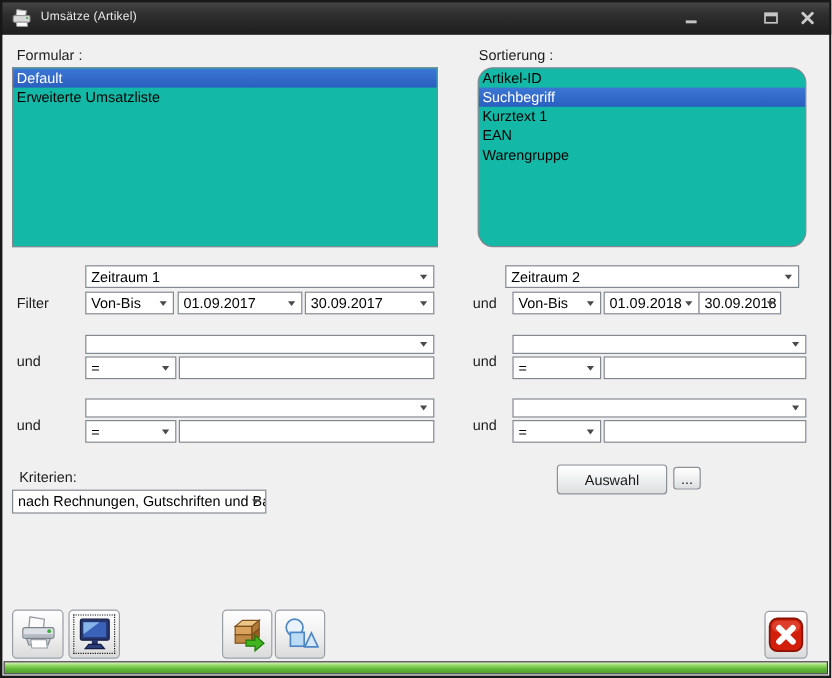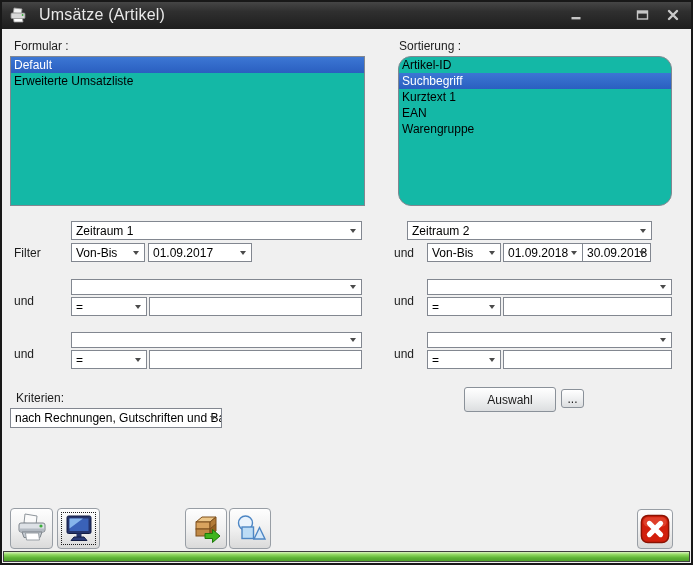--- a/index.html
+++ b/index.html
@@ -6,21 +6,21 @@
   html,body { width:693px; height:565px; }
   body { font-family:"Liberation Sans", sans-serif; background:#f0f0f0; }
 
   .window { position:relative; width:693px; height:565px; background:#f0f0f0; overflow:hidden; }
   .window::after { content:""; position:absolute; inset:0; border:2px solid #181818; pointer-events:none; z-index:60; }
 
   
   .titlebar { position:absolute; top:0; left:0; right:0; height:29px;
     background:linear-gradient(#4a4a4a, #2f2f2f 40%, #1e1e1e); display:flex; align-items:center; padding-left:9px; z-index:5; }
   .titlebar .app-icon { width:18px; height:16px; flex:0 0 auto; }
-  .title-text { margin-left:12px; color:#e8e8e8; font-size:16px; letter-spacing:.2px; }
+  .title-text { margin-left:7px; color:#e8e8e8; font-size:10px; letter-spacing:.2px; }
   .win-btn { position:absolute; top:6px; width:20px; height:18px; display:flex; align-items:center; justify-content:center; cursor:default; }
   .win-min { left:566px; } .win-max { left:632px; } .win-close { left:663px; }
 
   
   .lbl { position:absolute; font-size:12px; color:#1c1c1c; white-space:nowrap; }
   .listbox { position:absolute; background:#14b8a6; border:1px solid #828790; font-size:12px; overflow:hidden; }
   .listbox .item { height:16px; line-height:16px; padding-left:3px; color:#000; white-space:nowrap; }
   .listbox .item.selected { background:linear-gradient(#3c77d4, #2a5fc0); color:#fff; }
 
   .combo { position:absolute; background:#fff; border:1px solid #828790; font-size:12px; overflow:hidden; }
@@ -88,20 +88,24 @@
   <span class="lbl" style="left:14px; top:246px;">Filter</span>
 
   <div class="combo" style="left:71px; top:243px; width:74px; height:19px;">
     <span class="ctext">Von-Bis</span>
     <span class="arrow"></span>
   </div>
   <div class="combo" style="left:148px; top:243px; width:104px; height:19px;">
     <span class="ctext">01.09.2017</span>
     <span class="arrow"></span>
   </div>
+  <div class="combo" style="left:254px; top:243px; width:108px; height:19px;">
+    <span class="ctext">30.09.2017</span>
+    <span class="arrow"></span>
+  </div>
 
   <div class="combo" style="left:71px; top:279px; width:291px; height:16px;">
     <span class="ctext"></span>
     <span class="arrow"></span>
   </div>
   <span class="lbl" style="left:14px; top:294px;">und</span>
   <div class="combo" style="left:71px; top:297px; width:76px; height:19px;">
     <span class="ctext">=</span>
     <span class="arrow"></span>
   </div>
@@ -127,21 +131,21 @@
   <span class="lbl" style="left:399px; top:39px;">Sortierung :</span>
 
   <div class="listbox" style="left:398px; top:56px; width:274px; height:150px;border-radius:13px;">
     <div class="item">Artikel-ID</div>
     <div class="item selected">Suchbegriff</div>
     <div class="item">Kurztext 1</div>
     <div class="item">EAN</div>
     <div class="item">Warengruppe</div>
   </div>
 
-  <div class="combo" style="left:407px; top:221px; width:245px; height:19px;">
+  <div class="combo" style="left:421px; top:221px; width:245px; height:19px;">
     <span class="ctext">Zeitraum 2</span>
     <span class="arrow"></span>
   </div>
 
   <span class="lbl" style="left:394px; top:246px;">und</span>
 
   <div class="combo" style="left:427px; top:243px; width:74px; height:19px;">
     <span class="ctext">Von-Bis</span>
     <span class="arrow"></span>
   </div>

